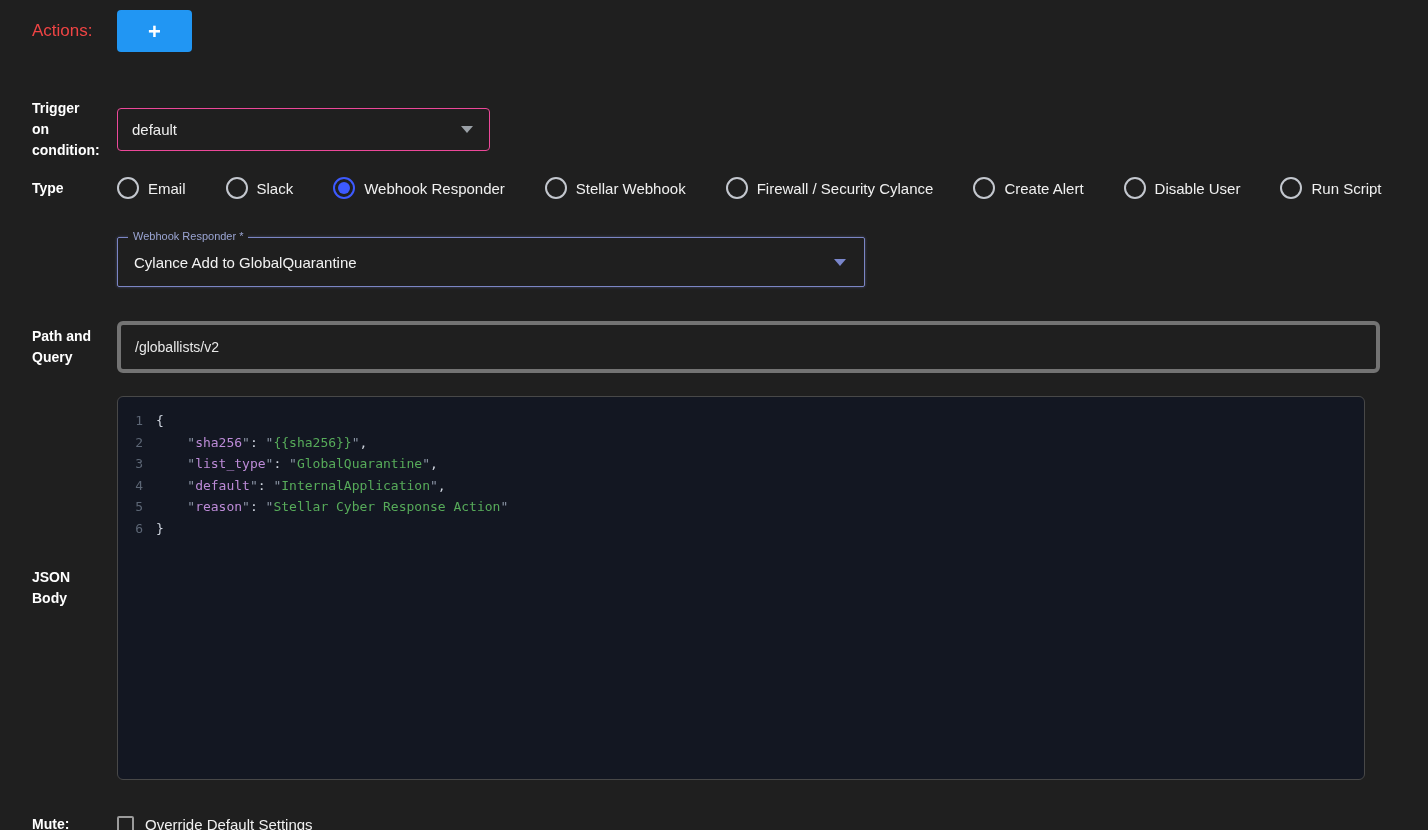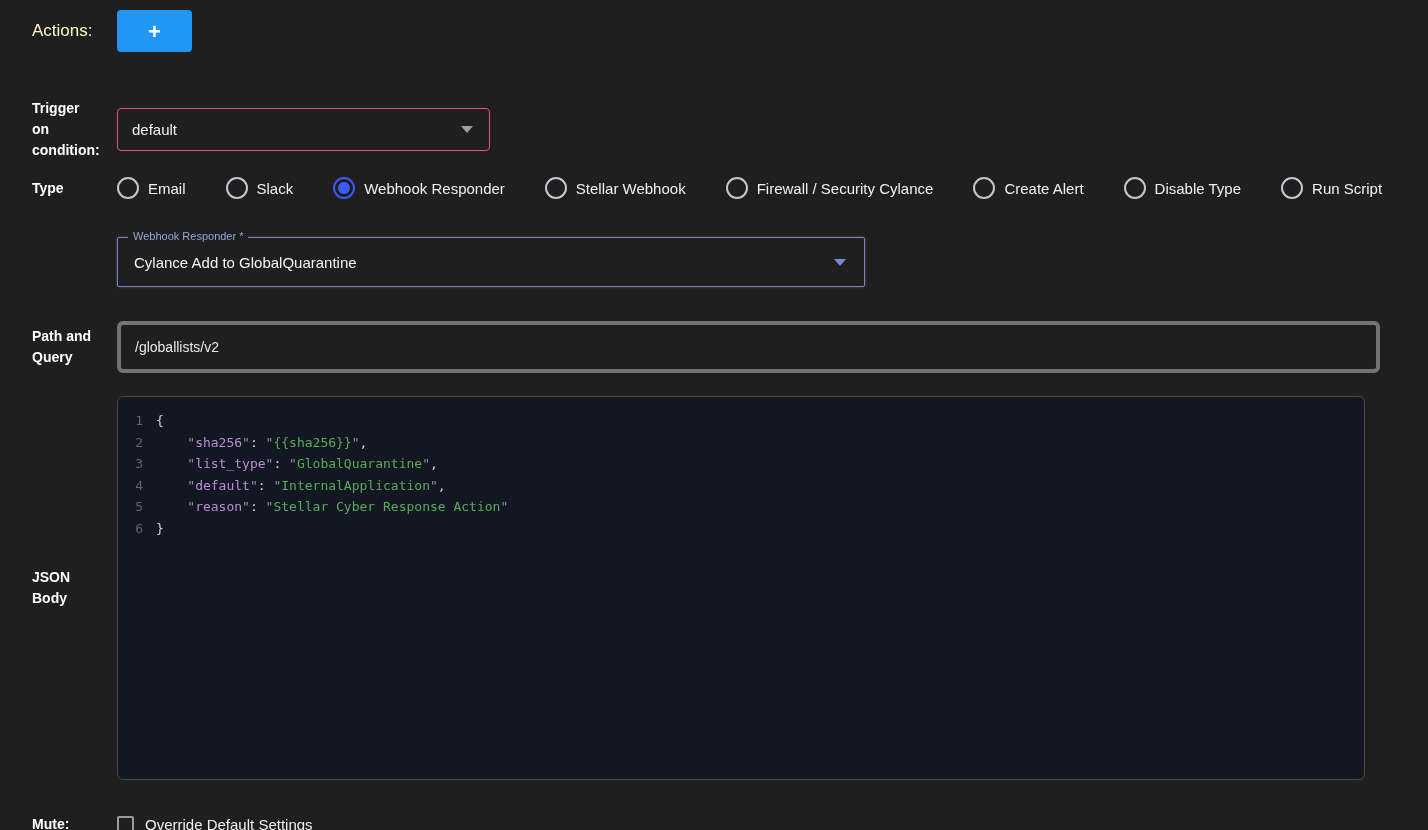--- a/index.html
+++ b/index.html
@@ -18,21 +18,21 @@
   .row { display: flex; align-items: center; }
   .label-col { flex: 0 0 85px; }
   .label-inner {
     display: block;
     max-width: 68px;
     font-size: 14px;
     font-weight: bold;
     color: #ffffff;
     line-height: 21px;
   }
-  .actions-label { font-size: 17px; font-weight: 400; color: #fef9c3; }
+  .actions-label { font-size: 17px; font-weight: 400; color: #ef4444; }
 
   
   .row-actions { height: 42px; }
   .add-btn {
     width: 75px; height: 42px;
     background: #2196f3;
     border: none; border-radius: 4px;
     color: #ffffff; font-size: 22px; font-weight: bold;
     line-height: 42px; text-align: center;
     cursor: pointer;
@@ -199,21 +199,21 @@
         <div class="radio-item">
           <span class="radio-circle">
             <span class="radio-dot"></span>
           </span>
           <span class="radio-label">Create Alert</span>
         </div>
         <div class="radio-item">
           <span class="radio-circle">
             <span class="radio-dot"></span>
           </span>
-          <span class="radio-label">Disable Type</span>
+          <span class="radio-label">Disable User</span>
         </div>
         <div class="radio-item">
           <span class="radio-circle">
             <span class="radio-dot"></span>
           </span>
           <span class="radio-label">Run Script</span>
         </div>
       </div>
   </div>
 

